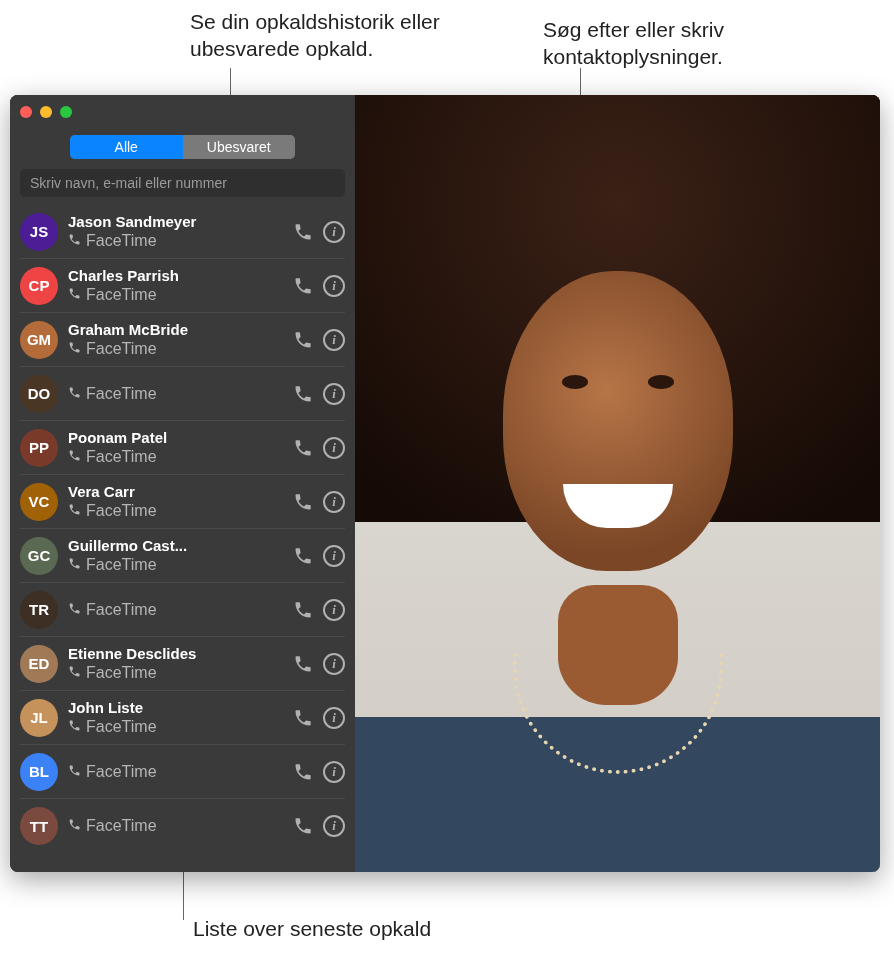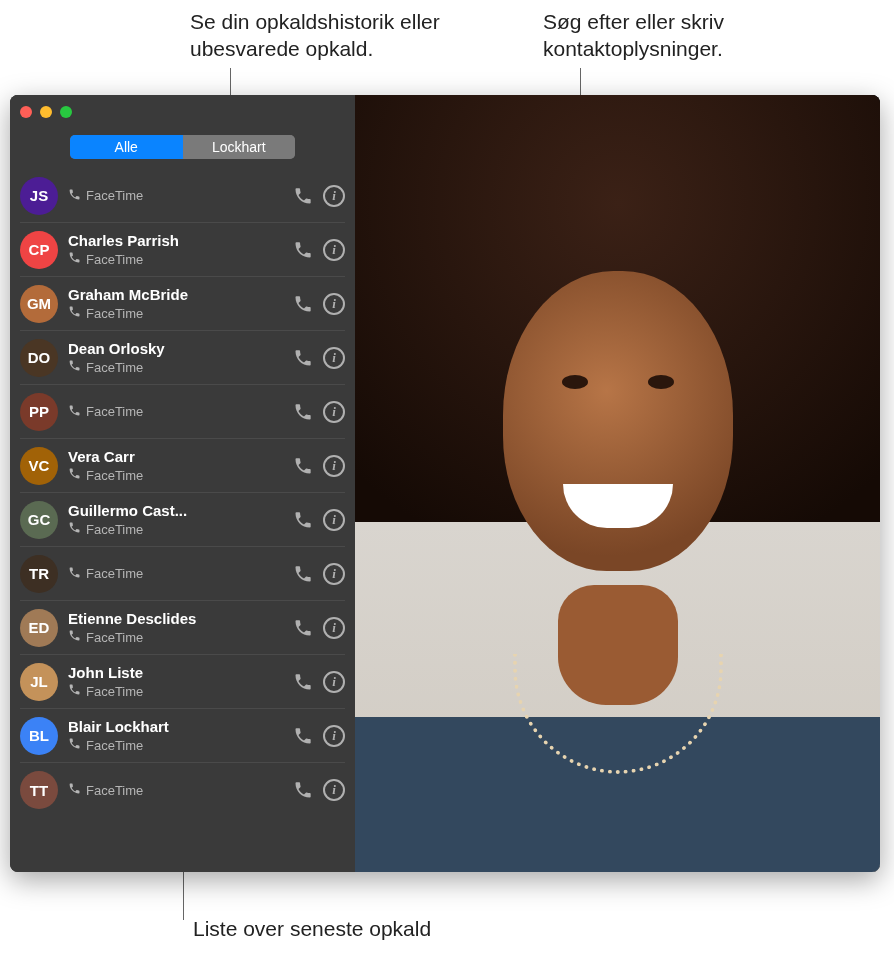--- a/index.html
+++ b/index.html
@@ -140,21 +140,21 @@
     font-weight: 600;
     color: #fff;
     white-space: nowrap;
     overflow: hidden;
     text-overflow: ellipsis;
   }
   .contact-sub {
     display: flex;
     align-items: center;
     gap: 5px;
-    font-size: 13px;
+    font-size: 16px;
     color: #b5b5b5;
   }
   .ico {
     width: 20px; height: 20px;
     flex: 0 0 20px;
     color: #b0b0b0;
   }
   .ico svg { width: 100%; height: 100%; display: block; }
   .info-btn {
     width: 22px; height: 22px;
@@ -193,49 +193,53 @@
 </head>
 <body>
 
 <div class="callouts">
   <div class="callout" style="left:190px; top:8px; width:280px;">Se din opkaldshistorik eller ubesvarede opkald.</div>
   <div class="leader" style="left:230px; top:68px; width:1px; height:38px;"></div>
   <div class="leader" style="left:155px; top:106px; width:76px; height:1px;"></div>
   <div class="leader" style="left:155px; top:106px; width:1px; height:30px;"></div>
   <div class="leader" style="left:231px; top:106px; width:1px; height:30px;"></div>
 
-  <div class="callout" style="left:543px; top:8px; width:300px;">Søg efter eller skriv kontaktoplysninger.</div>
+  <div class="callout" style="left:543px; top:16px; width:300px;">Søg efter eller skriv kontaktoplysninger.</div>
   <div class="leader" style="left:580px; top:68px; width:1px; height:128px;"></div>
   <div class="leader" style="left:358px; top:196px; width:223px; height:1px;"></div>
 
   <div class="callout" style="left:193px; top:915px;">Liste over seneste opkald</div>
   <div class="leader" style="left:183px; top:872px; width:1px; height:48px;"></div>
 </div>
 
 <div class="window">
 
   <div class="sidebar">
 
     <div class="titlebar">
       <span class="tl-btn tl-close"></span>
       <span class="tl-btn tl-min"></span>
       <span class="tl-btn tl-zoom"></span>
     </div>
 
     <div class="segmented">
       <button class="active">Alle</button>
-      <button>Lockhart</button>
+      <button>Ubesvaret</button>
     </div>
 
+    <div class="search">
+      <input type="text" placeholder="Skriv navn, e-mail eller nummer" style="">
+    </div>
 
     <div class="contact-list" id="contact-list">
 
     <div class="contact-row">
           <div class="avatar" style="background:#4c1d95">JS</div>
           <div class="name-block">
+            <div class="contact-name">Jason Sandmeyer</div>
             <div class="contact-sub">
               <span class="sub-ico"><svg viewBox="0 0 24 24" fill="currentColor" style="width:13px;height:13px;">
                   <path d="M6.6 10.8c1.4 2.8 3.8 5.2 6.6 6.6l2.2-2.2c.3-.3.7-.4 1.1-.3 1.2.4 2.4.6 3.7.6.6 0 1 .4 1 1v3.5c0 .6-.4 1-1 1C10.6 21 3 13.4 3 3.8c0-.6.4-1 1-1h3.5c.6 0 1 .4 1 1 0 1.3.2 2.5.6 3.7.1.4 0 .8-.3 1.1L6.6 10.8z"></path>
                 </svg></span>
               <span>FaceTime</span>
             </div>
           </div>
           <span class="ico">
             <svg viewBox="0 0 24 24" fill="currentColor">
               <path d="M6.6 10.8c1.4 2.8 3.8 5.2 6.6 6.6l2.2-2.2c.3-.3.7-.4 1.1-.3 1.2.4 2.4.6 3.7.6.6 0 1 .4 1 1v3.5c0 .6-.4 1-1 1C10.6 21 3 13.4 3 3.8c0-.6.4-1 1-1h3.5c.6 0 1 .4 1 1 0 1.3.2 2.5.6 3.7.1.4 0 .8-.3 1.1L6.6 10.8z"></path>
@@ -275,38 +279,38 @@
           <span class="ico">
             <svg viewBox="0 0 24 24" fill="currentColor">
               <path d="M6.6 10.8c1.4 2.8 3.8 5.2 6.6 6.6l2.2-2.2c.3-.3.7-.4 1.1-.3 1.2.4 2.4.6 3.7.6.6 0 1 .4 1 1v3.5c0 .6-.4 1-1 1C10.6 21 3 13.4 3 3.8c0-.6.4-1 1-1h3.5c.6 0 1 .4 1 1 0 1.3.2 2.5.6 3.7.1.4 0 .8-.3 1.1L6.6 10.8z"></path>
             </svg>
           </span>
           <span class="info-btn">i</span>
         </div>
         <div class="contact-row">
           <div class="avatar" style="background:#4a3624">DO</div>
           <div class="name-block">
-            <div class="contact-name">Dean Orlosky</div>
             <div class="contact-sub">
               <span class="sub-ico"><svg viewBox="0 0 24 24" fill="currentColor" style="width:13px;height:13px;">
                   <path d="M6.6 10.8c1.4 2.8 3.8 5.2 6.6 6.6l2.2-2.2c.3-.3.7-.4 1.1-.3 1.2.4 2.4.6 3.7.6.6 0 1 .4 1 1v3.5c0 .6-.4 1-1 1C10.6 21 3 13.4 3 3.8c0-.6.4-1 1-1h3.5c.6 0 1 .4 1 1 0 1.3.2 2.5.6 3.7.1.4 0 .8-.3 1.1L6.6 10.8z"></path>
                 </svg></span>
               <span>FaceTime</span>
             </div>
           </div>
           <span class="ico">
             <svg viewBox="0 0 24 24" fill="currentColor">
               <path d="M6.6 10.8c1.4 2.8 3.8 5.2 6.6 6.6l2.2-2.2c.3-.3.7-.4 1.1-.3 1.2.4 2.4.6 3.7.6.6 0 1 .4 1 1v3.5c0 .6-.4 1-1 1C10.6 21 3 13.4 3 3.8c0-.6.4-1 1-1h3.5c.6 0 1 .4 1 1 0 1.3.2 2.5.6 3.7.1.4 0 .8-.3 1.1L6.6 10.8z"></path>
             </svg>
           </span>
           <span class="info-btn">i</span>
         </div>
         <div class="contact-row">
           <div class="avatar" style="background:#7a3a2a">PP</div>
           <div class="name-block">
+            <div class="contact-name">Poonam Patel</div>
             <div class="contact-sub">
               <span class="sub-ico"><svg viewBox="0 0 24 24" fill="currentColor" style="width:13px;height:13px;">
                   <path d="M6.6 10.8c1.4 2.8 3.8 5.2 6.6 6.6l2.2-2.2c.3-.3.7-.4 1.1-.3 1.2.4 2.4.6 3.7.6.6 0 1 .4 1 1v3.5c0 .6-.4 1-1 1C10.6 21 3 13.4 3 3.8c0-.6.4-1 1-1h3.5c.6 0 1 .4 1 1 0 1.3.2 2.5.6 3.7.1.4 0 .8-.3 1.1L6.6 10.8z"></path>
                 </svg></span>
               <span>FaceTime</span>
             </div>
           </div>
           <span class="ico">
             <svg viewBox="0 0 24 24" fill="currentColor">
               <path d="M6.6 10.8c1.4 2.8 3.8 5.2 6.6 6.6l2.2-2.2c.3-.3.7-.4 1.1-.3 1.2.4 2.4.6 3.7.6.6 0 1 .4 1 1v3.5c0 .6-.4 1-1 1C10.6 21 3 13.4 3 3.8c0-.6.4-1 1-1h3.5c.6 0 1 .4 1 1 0 1.3.2 2.5.6 3.7.1.4 0 .8-.3 1.1L6.6 10.8z"></path>
@@ -399,21 +403,20 @@
           <span class="ico">
             <svg viewBox="0 0 24 24" fill="currentColor">
               <path d="M6.6 10.8c1.4 2.8 3.8 5.2 6.6 6.6l2.2-2.2c.3-.3.7-.4 1.1-.3 1.2.4 2.4.6 3.7.6.6 0 1 .4 1 1v3.5c0 .6-.4 1-1 1C10.6 21 3 13.4 3 3.8c0-.6.4-1 1-1h3.5c.6 0 1 .4 1 1 0 1.3.2 2.5.6 3.7.1.4 0 .8-.3 1.1L6.6 10.8z"></path>
             </svg>
           </span>
           <span class="info-btn">i</span>
         </div>
         <div class="contact-row">
           <div class="avatar" style="background:#3b82f6">BL</div>
           <div class="name-block">
-            <div class="contact-name">Blair Lockhart</div>
             <div class="contact-sub">
               <span class="sub-ico"><svg viewBox="0 0 24 24" fill="currentColor" style="width:13px;height:13px;">
                   <path d="M6.6 10.8c1.4 2.8 3.8 5.2 6.6 6.6l2.2-2.2c.3-.3.7-.4 1.1-.3 1.2.4 2.4.6 3.7.6.6 0 1 .4 1 1v3.5c0 .6-.4 1-1 1C10.6 21 3 13.4 3 3.8c0-.6.4-1 1-1h3.5c.6 0 1 .4 1 1 0 1.3.2 2.5.6 3.7.1.4 0 .8-.3 1.1L6.6 10.8z"></path>
                 </svg></span>
               <span>FaceTime</span>
             </div>
           </div>
           <span class="ico">
             <svg viewBox="0 0 24 24" fill="currentColor">
               <path d="M6.6 10.8c1.4 2.8 3.8 5.2 6.6 6.6l2.2-2.2c.3-.3.7-.4 1.1-.3 1.2.4 2.4.6 3.7.6.6 0 1 .4 1 1v3.5c0 .6-.4 1-1 1C10.6 21 3 13.4 3 3.8c0-.6.4-1 1-1h3.5c.6 0 1 .4 1 1 0 1.3.2 2.5.6 3.7.1.4 0 .8-.3 1.1L6.6 10.8z"></path>

